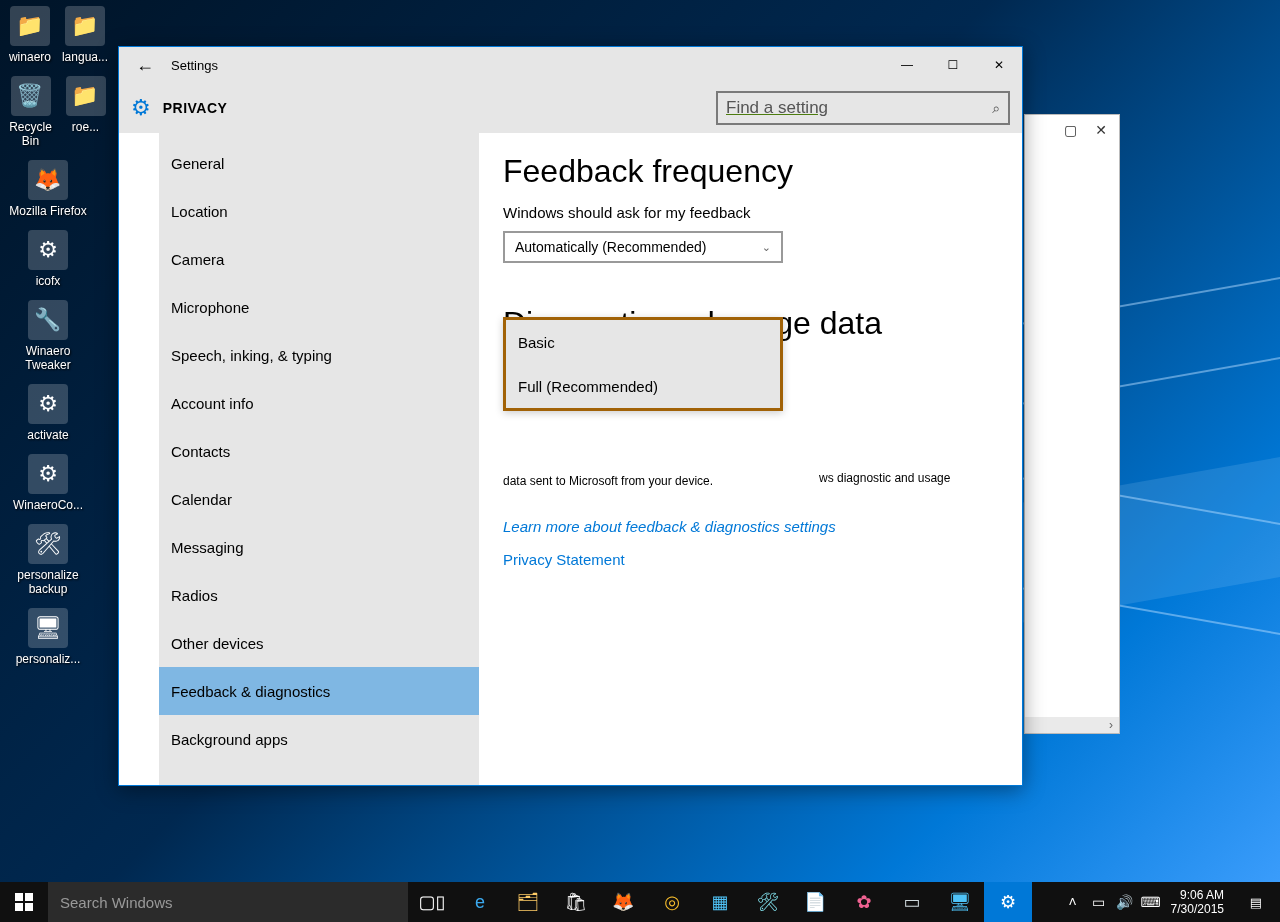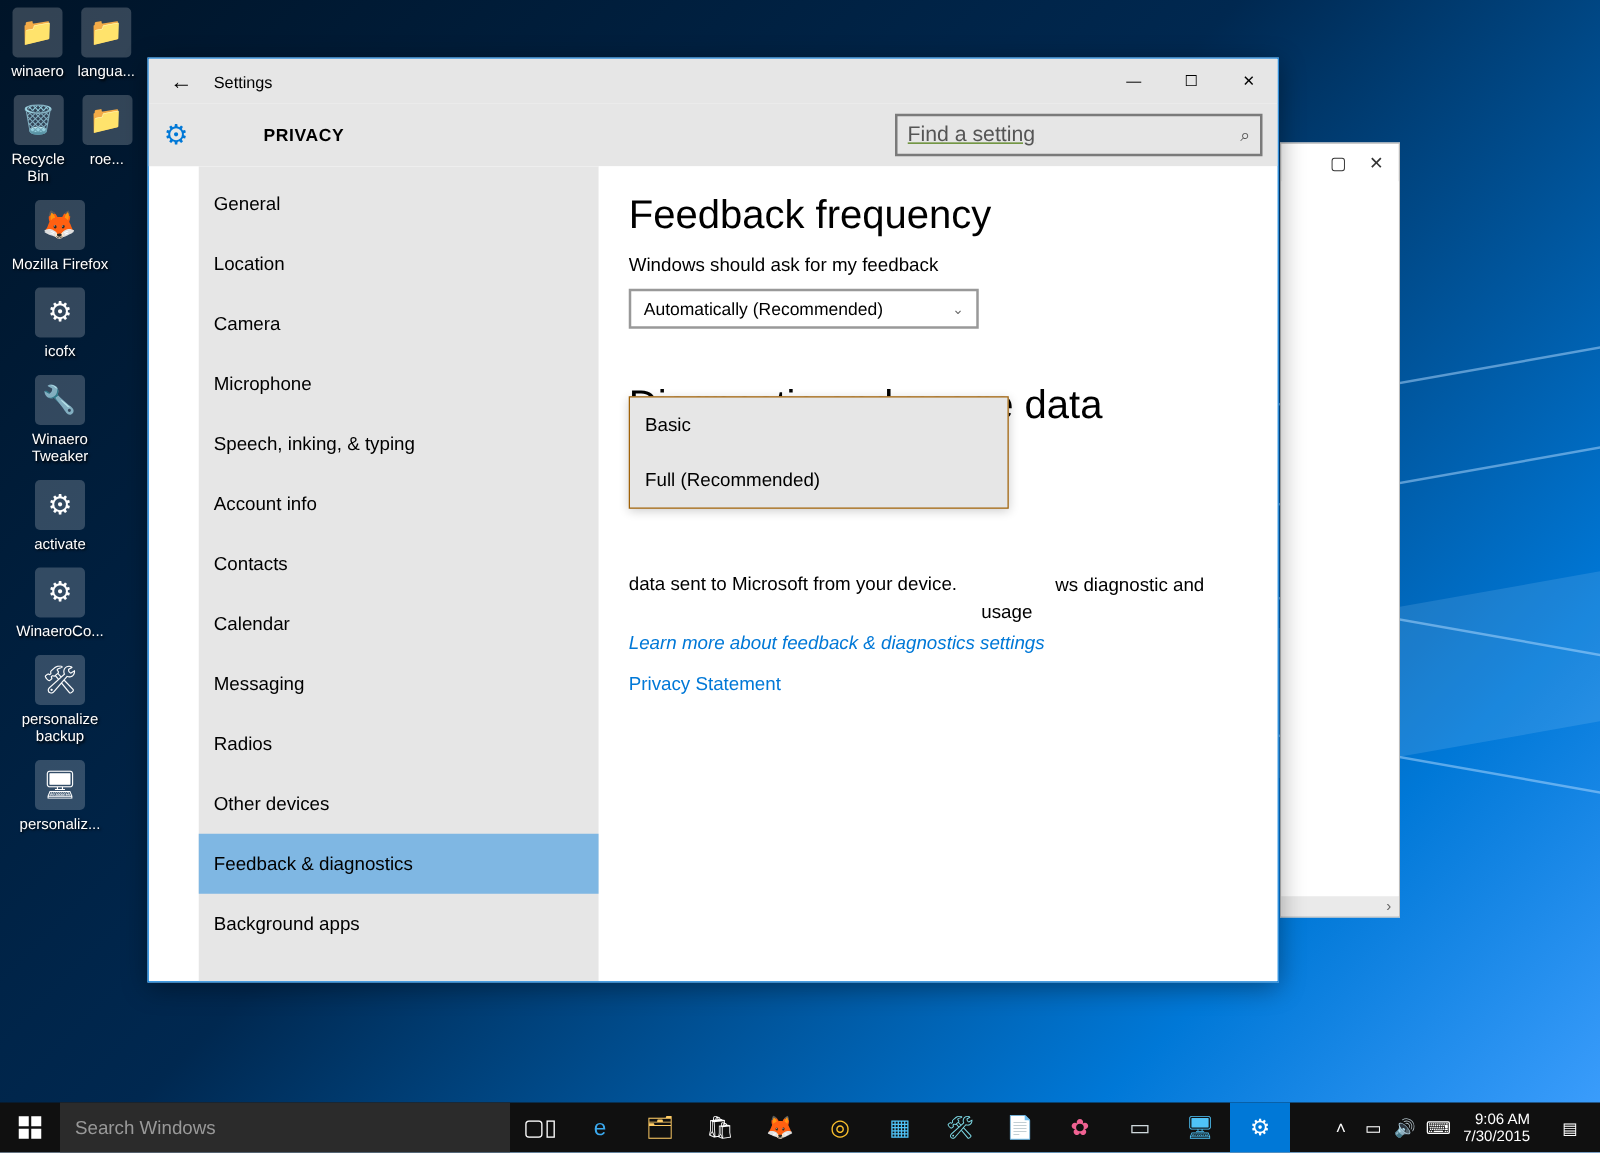--- a/index.html
+++ b/index.html
@@ -78,21 +78,21 @@
   .sw-title { margin-left:10px; font-size:13px;}
   .sw-spacer { flex:1;}
   .sw-ctrl { width:46px; height:36px; display:flex;align-items:center;justify-content:center; cursor:pointer; font-size:12px;}
 
   .sw-header {
     height:50px; background:#e6e6e6;
     display:flex; align-items:center;
     padding:0 12px; gap:12px;
   }
   .sw-gear { color:#0078d7; font-size:22px; }
-  .sw-cat { font-weight:600; letter-spacing:0.5px; font-size:14px;margin-left:48px;}
+  .sw-cat { font-weight:600; letter-spacing:0.5px; font-size:14px;}
   .sw-search {
     margin-left:auto;
     width:294px; height:34px;
     border:2px solid #7a7a7a;
     display:flex; align-items:center; padding:0 8px;
     background:#e6e6e6;
     color:#555;
   }
   .sw-search input {
     flex:1; border:none; outline:none; background:transparent;
@@ -122,29 +122,29 @@
     display:flex; align-items:center;
     padding:0 10px; cursor:pointer;
     font-size:14px;
   }
   .combo .chev { margin-left:auto; font-size:11px; color:#666;}
 
   .sect2 { margin-top:42px;}
   .dropdown-panel {
     position:absolute;
     left:24px; top:184px;
-    width:304px;
+    width:280px;
     background:#e6e6e6;
-    border:1px solid #a16207;
+    border:3px solid #a16207;
     box-shadow:0 2px 8px rgba(0,0,0,0.2);
   }
   .dd-item { height:44px; display:flex; align-items:center; padding-left:12px; font-size:15px; cursor:pointer;}
   .dd-item.selected { background:#4a90d9; }
 
-  .desc-text { font-size:15px; line-height:1.4; margin-top:4px;}
+  .desc-text { font-size:12px; line-height:1.4; margin-top:20px;}
   .link { color:#0078d7; font-size:15px; cursor:pointer; display:block;}
   .link1 { margin-top:28px;font-style:italic; }
   .link2 { margin-top:16px; }
 
   
   .taskbar {
     position:absolute; left:0; bottom:0; width:100%; height:40px;
     background:#101010;
     display:flex; align-items:stretch;
     color:#fff;

